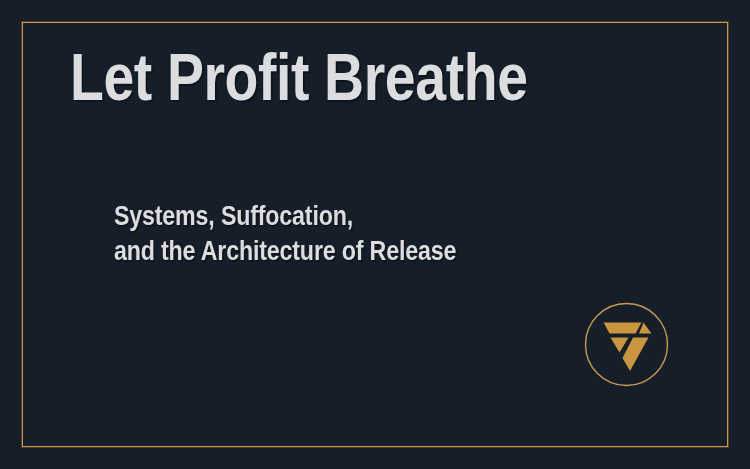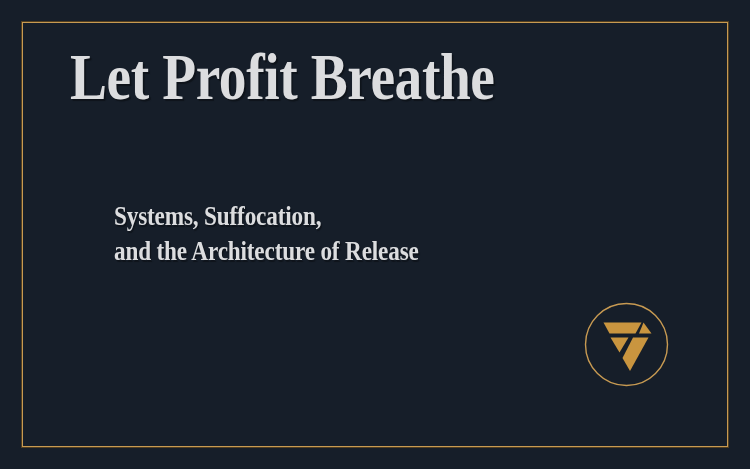--- a/index.html
+++ b/index.html
@@ -6,21 +6,21 @@
     margin: 0;
     padding: 0;
     background: #0d1117;
   }
   #slide {
     position: relative;
     width: 750px;
     height: 469px;
     background: #161e29;
     overflow: hidden;
-    font-family: Liberation Serif, serif;
+    font-family: Liberation Sans, sans-serif;
   }
   
   #frame {
     position: absolute;
     left: 22px;
     top: 22px;
     right: 22px;
     bottom: 22px;
     border: 1px solid #c79a52;
     box-shadow: 0 0 0 1px rgba(94,69,29,0.85);

